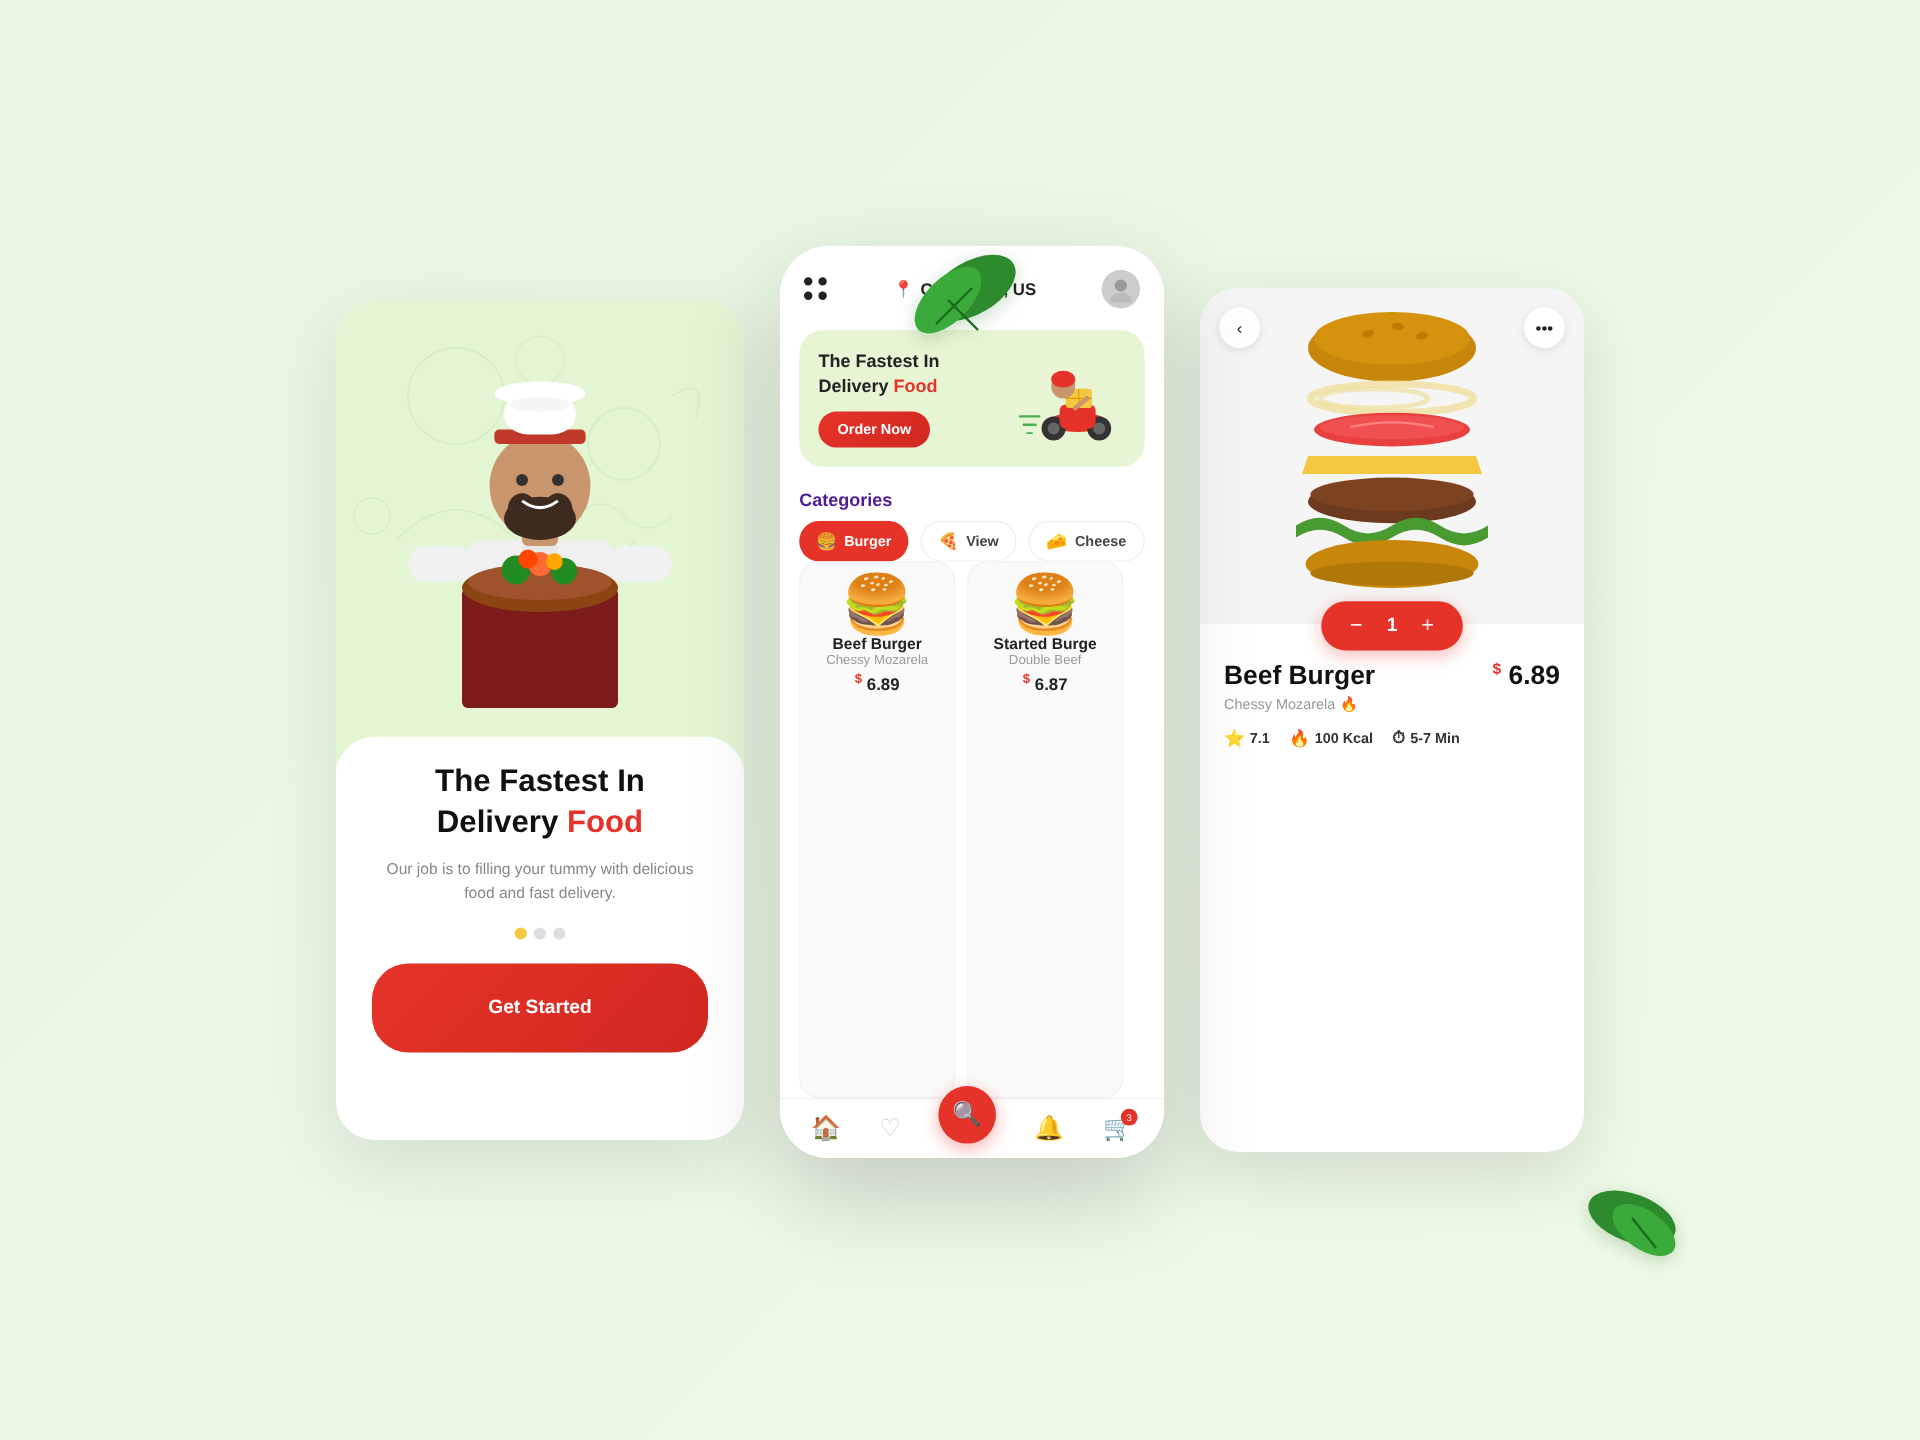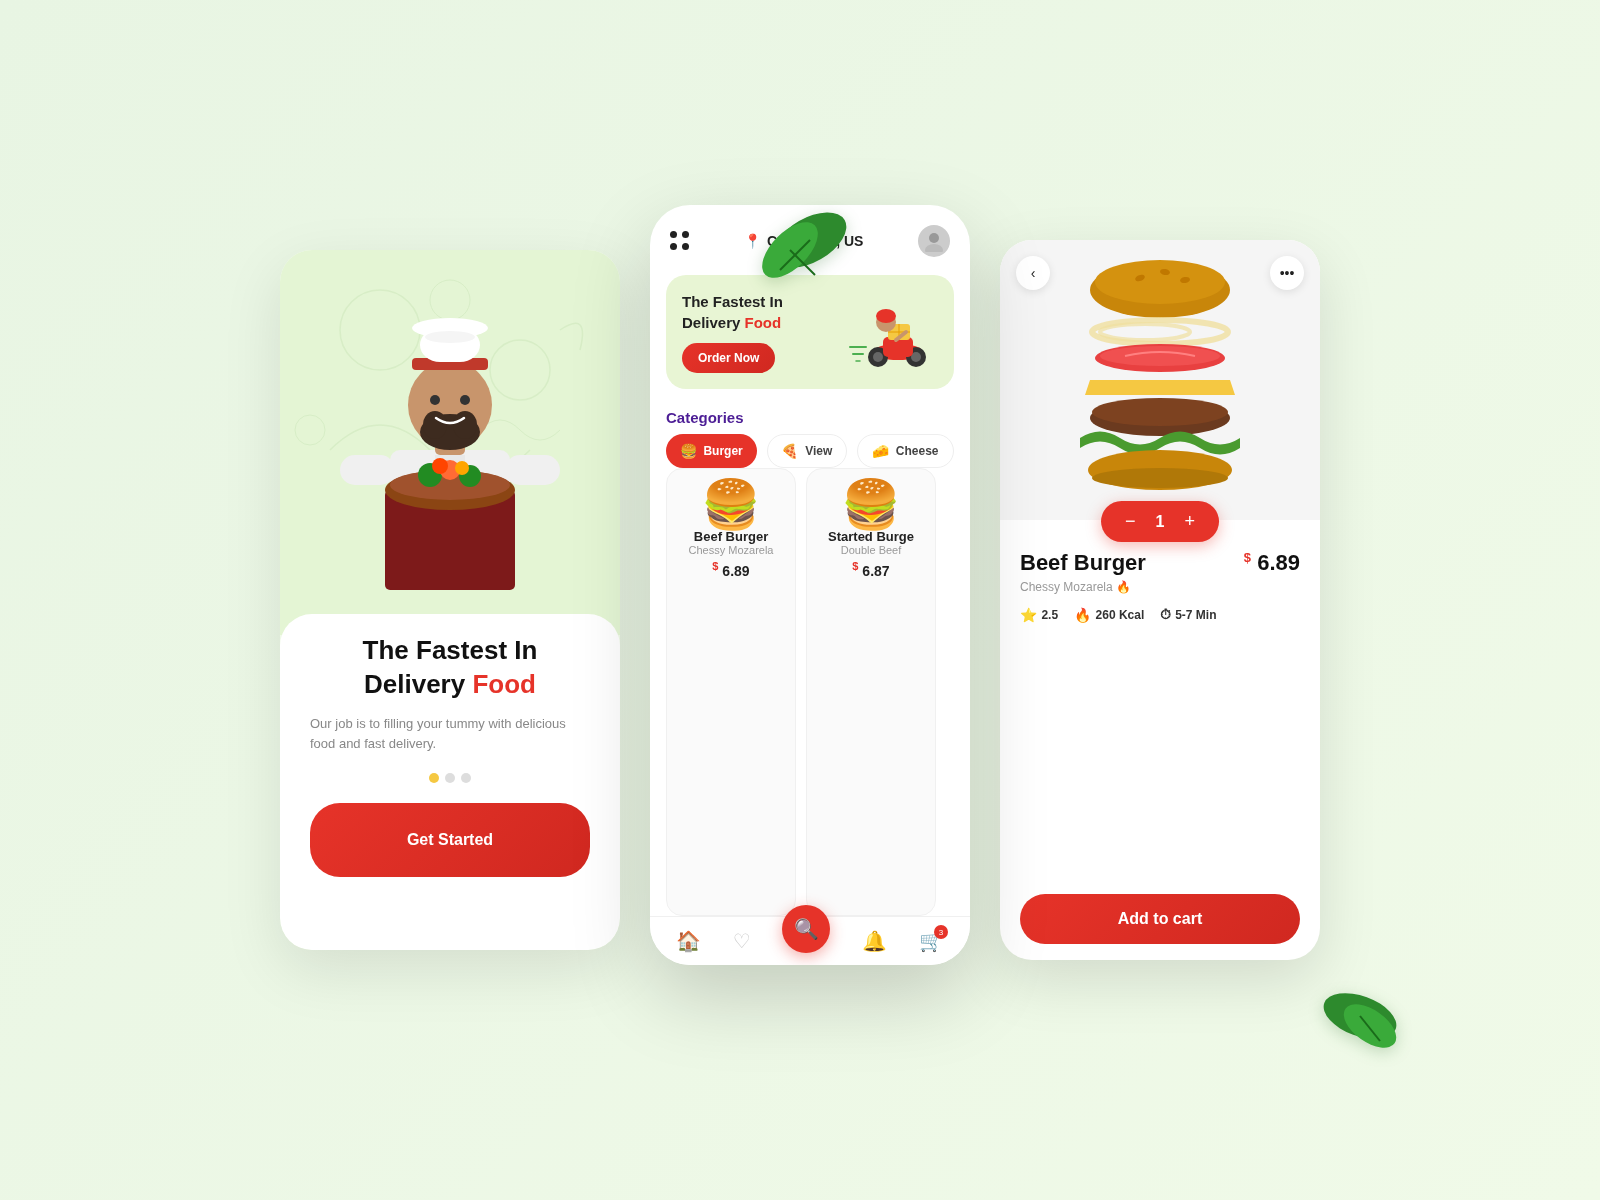--- a/index.html
+++ b/index.html
@@ -83,21 +83,21 @@
       margin-bottom: 12px;
     }
 
     .card-intro-title .red {
       color: #e63329;
     }
 
     .card-intro-subtitle {
       font-size: 13px;
       color: #888;
-      text-align: left;
+      text-align: center;
       line-height: 1.6;
       margin-bottom: 18px;
     }
 
     .dots-indicator {
       display: flex;
       gap: 6px;
       margin-bottom: 20px;
     }
 
@@ -884,30 +884,29 @@
       </div>
 
       <div class="detail-sub">
         <span>Chessy Mozarela</span>
         <span>🔥</span>
       </div>
 
       <div class="detail-stats">
         <div class="stat-item">
           <span class="stat-icon">⭐</span>
-          <span>2.5</span>
+          <span>7.1</span>
         </div>
         <div class="stat-item">
           <span class="stat-icon">🔥</span>
-          <span>260 Kcal</span>
+          <span>100 Kcal</span>
         </div>
         <div class="stat-item">
           <span class="stat-icon">⏱</span>
           <span>5-7 Min</span>
         </div>
       </div>
 
 
-      <button class="btn-add-cart">Add to cart</button>
     </div>
   </div>
 
 </div>
 
 </body></html>

